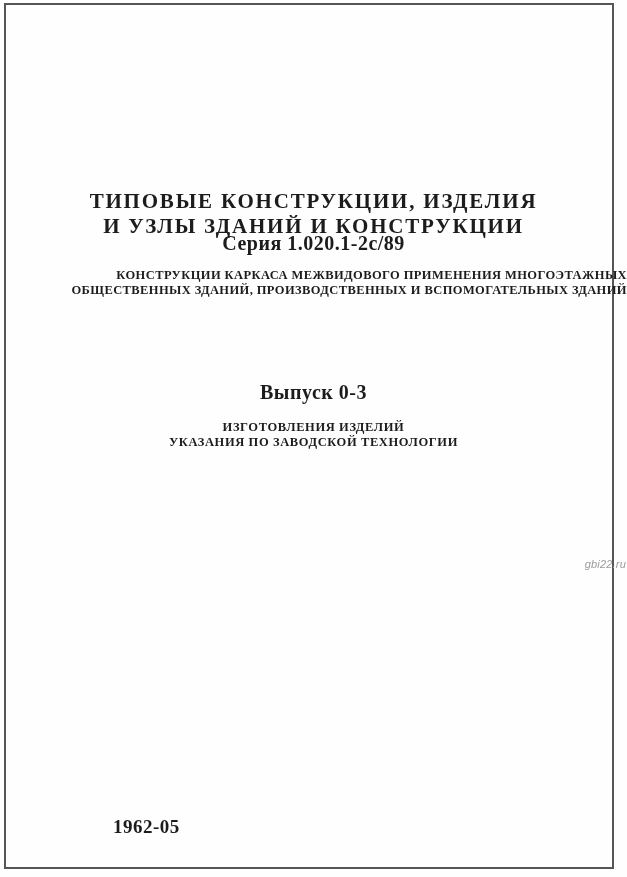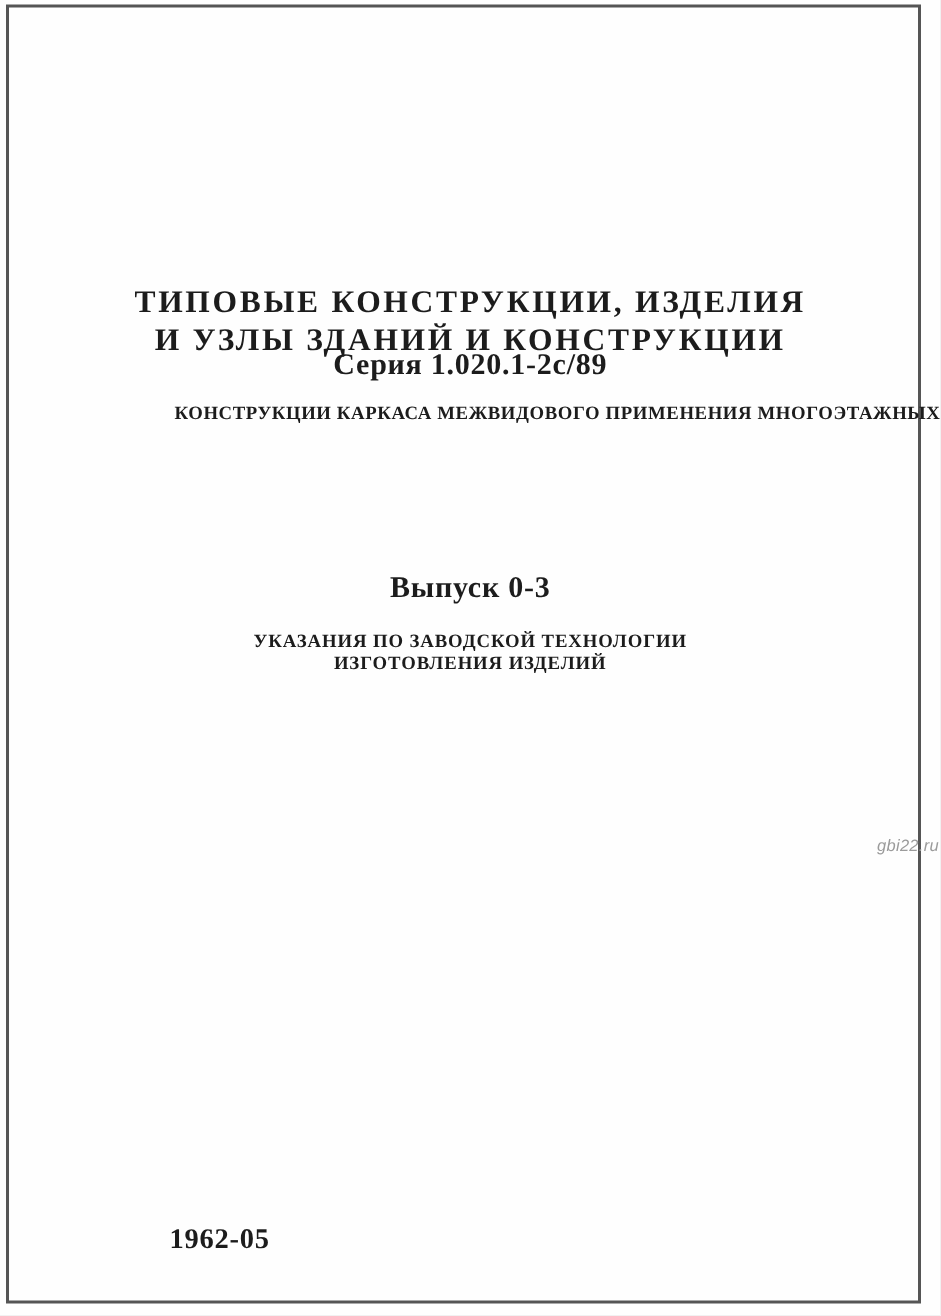--- a/index.html
+++ b/index.html
@@ -92,26 +92,27 @@
 
   <div class="centered doc-title">
     <div>ТИПОВЫЕ КОНСТРУКЦИИ, ИЗДЕЛИЯ</div>
     <div>И УЗЛЫ ЗДАНИЙ И КОНСТРУКЦИИ</div>
   </div>
 
   <div class="centered doc-series">Серия 1.020.1-2с/89</div>
 
   <div class="centered doc-description">
     <div>КОНСТРУКЦИИ КАРКАСА МЕЖВИДОВОГО ПРИМЕНЕНИЯ МНОГОЭТАЖНЫХ</div>
+    <div>ОБЩЕСТВЕННЫХ ЗДАНИЙ, ПРОИЗВОДСТВЕННЫХ И ВСПОМОГАТЕЛЬНЫХ ЗДАНИЙ</div>
   </div>
 
   <div class="centered doc-issue">Выпуск 0-3</div>
 
   <div class="centered doc-subtitle">
+    <div>ИЗГОТОВЛЕНИЯ ИЗДЕЛИЙ</div>
     <div>УКАЗАНИЯ ПО ЗАВОДСКОЙ ТЕХНОЛОГИИ</div>
-    <div>ИЗГОТОВЛЕНИЯ ИЗДЕЛИЙ</div>
   </div>
 
   <div class="doc-number">1962-05</div>
 
   <div class="watermark">gbi22.ru</div>
 
 </div>
 
 </body></html>

